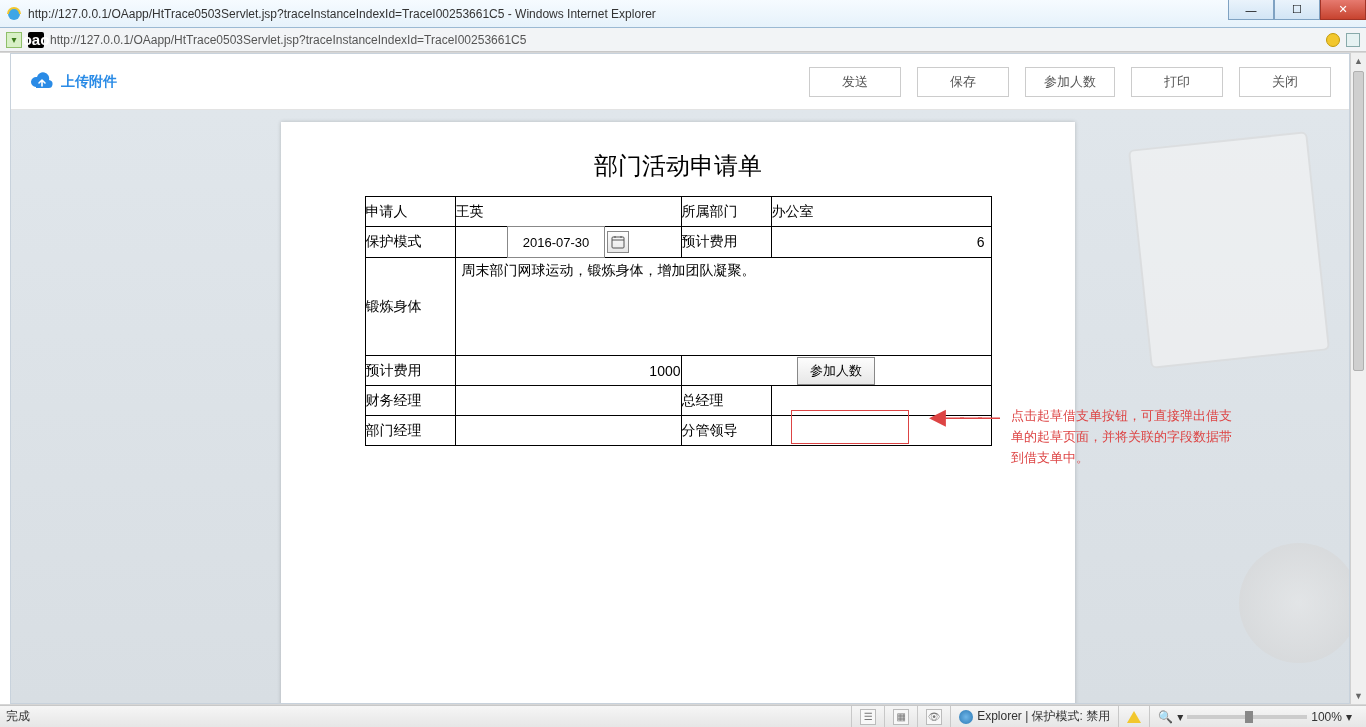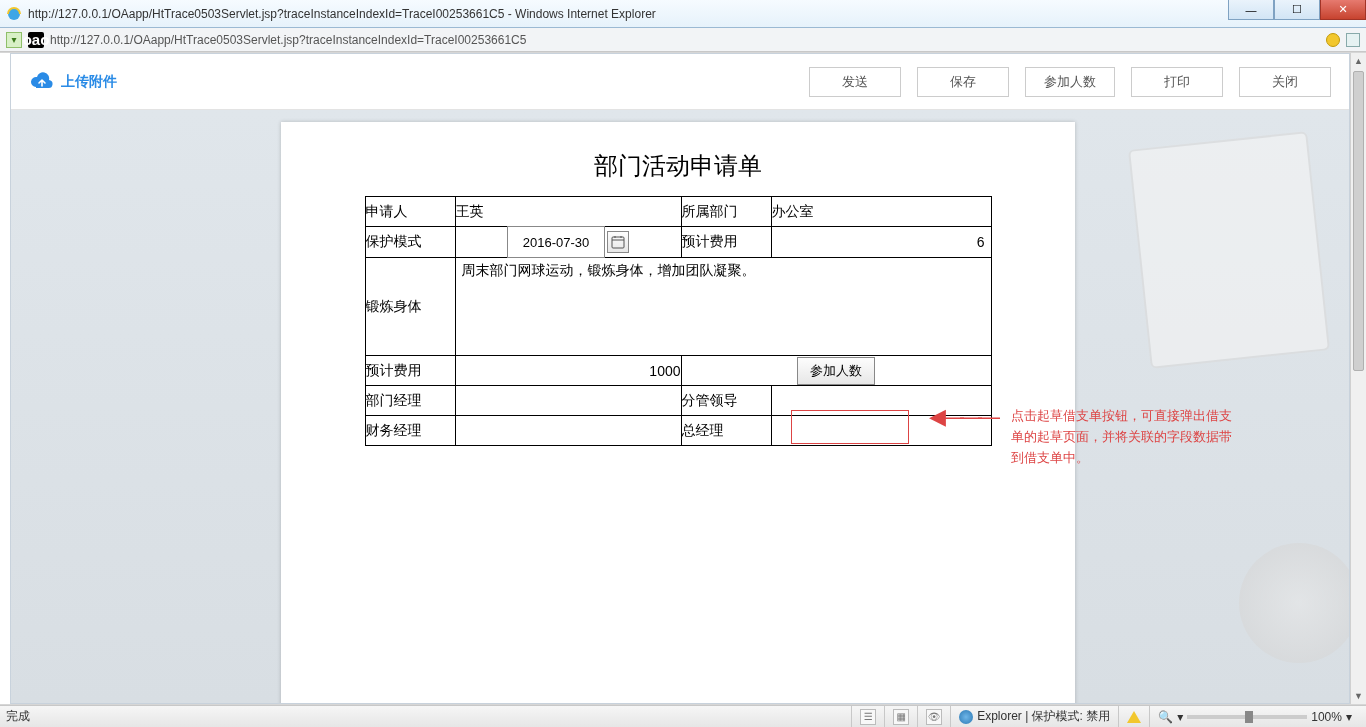--- a/index.html
+++ b/index.html
@@ -175,29 +175,29 @@
             <tr>
               <td class="lab">预计费用</td>
               <td class="valwide">
                 <input class="input-line input-right" value="1000" style="">
               </td>
               <td class="draftcell" colspan="2">
                 <button class="draftbtn">参加人数</button>
               </td>
             </tr>
             <tr>
+              <td class="lab">财务经理</td>
+              <td class="valwide"></td>
+              <td class="lab">总经理</td>
+              <td class="valnarrow"></td>
+            </tr>
+            <tr>
               <td class="lab">部门经理</td>
               <td class="valwide"></td>
               <td class="lab">分管领导</td>
-              <td class="valnarrow"></td>
-            </tr>
-            <tr>
-              <td class="lab">财务经理</td>
-              <td class="valwide"></td>
-              <td class="lab">总经理</td>
               <td class="valnarrow"></td>
             </tr>
           </tbody>
             </table>
 
           <div class="draft-outline" style="left:510px; top:288px; width:118px; height:34px;"></div>
         </div>
 
         <div class="arrow-red" style="left:918px; top:294px; letter-spacing:-4px;">◀———</div>
         <div class="annotation" style="left:1000px; top:284px;margin-top:12px;">点击起草借支单按钮，可直接弹出借支单的起草页面，并将关联的字段数据带到借支单中。</div>

